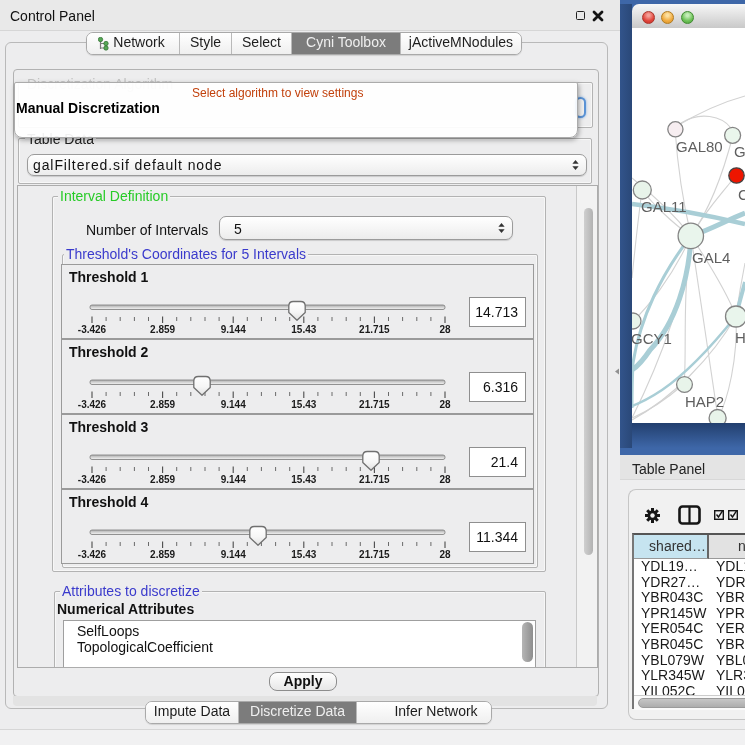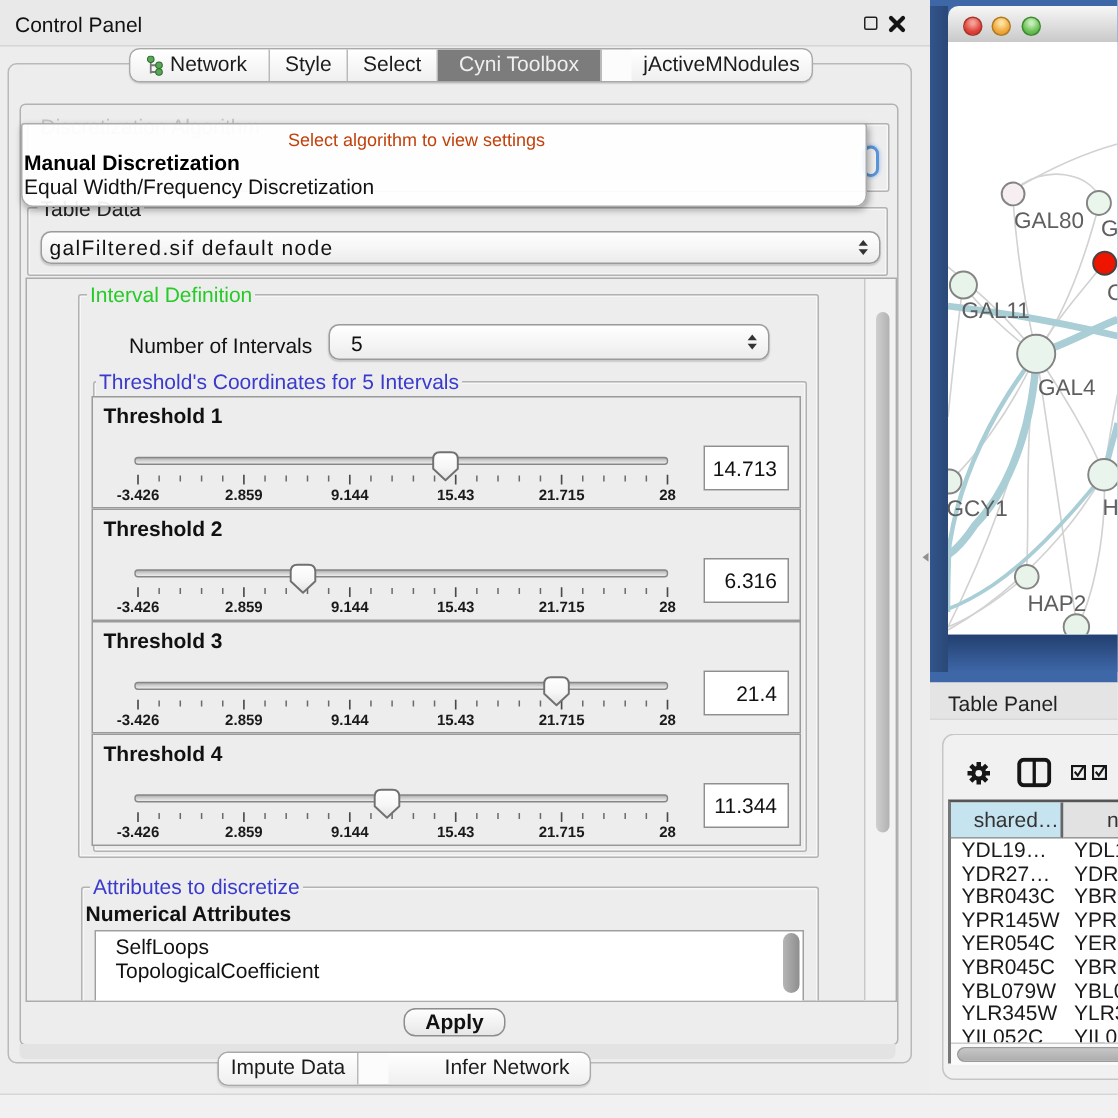--- a/index.html
+++ b/index.html
@@ -4,21 +4,21 @@
 <style>
 html,body{margin:0;padding:0;}
 body{width:745px;height:745px;overflow:hidden;font-family:"Liberation Sans",sans-serif;background:#ededee;}
 #page{position:absolute;top:0;left:0;width:745px;height:745px;}
 .abs{position:absolute;}
 .etch{border:1px solid #b3b3b3;border-radius:2px;box-shadow:inset 0 0 0 1px rgba(255,255,255,.55);}
 .combo{position:absolute;background:linear-gradient(#ffffff,#f2f2f2 70%,#ececec);border:1px solid #9b9b9b;border-radius:7px;box-shadow:0 1px 1px rgba(0,0,0,.15);}
 .combo .ar{position:absolute;right:7px;top:50%;margin-top:-6px;width:7px;height:12px;}
 .seg{position:absolute;display:flex;background:#fcfcfc;border:1px solid #a9a9a9;border-radius:7px;overflow:hidden;box-shadow:0 1px 1px rgba(0,0,0,.12);}
 .seg div{font-size:14px;color:#1c1c1c;text-align:center;line-height:19px;border-right:1px solid #b9b9b9;background:linear-gradient(#ffffff,#efefef);white-space:nowrap;}
-.seg div:last-child{border-right:none;margin-left:20px;}
+.seg div:last-child{border-right:none;}
 .seg div.sel{background:#7c7c7c;color:#efefef;}
 .tpanel{position:absolute;border:1px solid #9a9a9a;background:#ededee;}
 .tpanel .tlab{position:absolute;left:7px;top:4px;font-weight:bold;font-size:14px;color:#111;}
 .vbox{position:absolute;left:407px;top:32px;width:48px;height:28px;background:#fff;border:1px solid #8f8f8f;font-size:14px;color:#111;text-align:right;line-height:28px;padding-right:7px;}
 </style>
 </head>
 <body>
 <div id="page">
 
 <div class="abs" style="left:0;top:0;width:620px;height:30px;background:#e9e9e9;border-bottom:1px solid #d6d6d6;"></div>
@@ -299,27 +299,27 @@
   <div class="abs" style="right:0;top:0;width:20px;height:481px;background:#f2f2f2;border-left:1px solid #c9c9c9;"></div>
   <div class="abs" style="right:4px;top:22px;width:9px;height:347px;border-radius:5px;background:linear-gradient(90deg,#cfcfcf,#b2b2b2);"></div>
 </div>
 
 <div class="abs" style="left:13px;top:696px;width:584px;height:10px;background:#e3e3e3;border-radius:0 0 4px 4px;"></div>
 
 <div class="abs" style="left:269px;top:672px;width:66px;height:17px;background:linear-gradient(#fefefe,#e7e7e7);border:1px solid #8d8d8d;border-radius:8px;text-align:center;font-size:14px;font-weight:bold;color:#111;line-height:17px;">Apply</div>
 
 <div class="seg" style="left:145px;top:701px;height:21px;">
   <div style="width:92px;">Impute Data</div>
+  <div class="sel" style="width:117px;">Discretize Data</div>
   <div style="width:110px;padding-left:24px;">Infer Network</div>
 </div>
 
 <div class="abs" style="left:14px;top:82px;width:562px;height:54px;background:rgba(255,255,255,0.93);border:1px solid #ababab;border-radius:2px 2px 8px 8px;box-shadow:1px 2px 5px rgba(0,0,0,0.35);z-index:50;">
   <div style="position:absolute;left:177px;top:3px;font-size:12px;color:#c2410c;">Select algorithm to view settings</div>
   <div style="position:absolute;left:1px;top:17px;font-size:14px;font-weight:bold;color:#000;">Manual Discretization</div>
-  <div style="position:absolute;left:1px;top:33px;font-size:14px;color:#111;">Equal Width/Frequency Discretization</div>
 </div>
 
 <div class="abs" style="left:620px;top:0;width:125px;height:455px;background:#3e67a8;"></div>
 
 <div class="abs" style="left:620px;top:4px;width:12px;height:444px;background:linear-gradient(90deg,#32548b,#2a4878);"></div>
 <div class="abs" style="left:632px;top:423px;width:113px;height:25px;background:linear-gradient(#223f6e,#3e67a8);"></div>
 
 <div class="abs" style="left:632px;top:4px;width:113px;height:24px;background:linear-gradient(#f7f7f7,#c9c9c9);border-bottom:1px solid #8e8e8e;border-radius:7px 0 0 0;"></div>
 <div class="abs" style="left:642px;top:11px;width:11px;height:11px;border-radius:50%;background:radial-gradient(circle at 50% 30%,#f49f97 12%,#e0443a 60%,#c63028);border:0.5px solid #a8352c;"></div>
 <div class="abs" style="left:661px;top:11px;width:11px;height:11px;border-radius:50%;background:radial-gradient(circle at 50% 30%,#fce0a0 12%,#f0a93c 60%,#d8922a);border:0.5px solid #b07b20;"></div>

